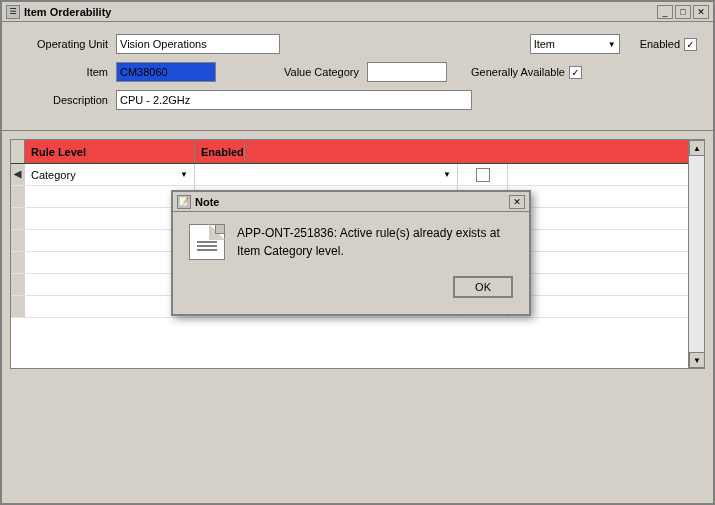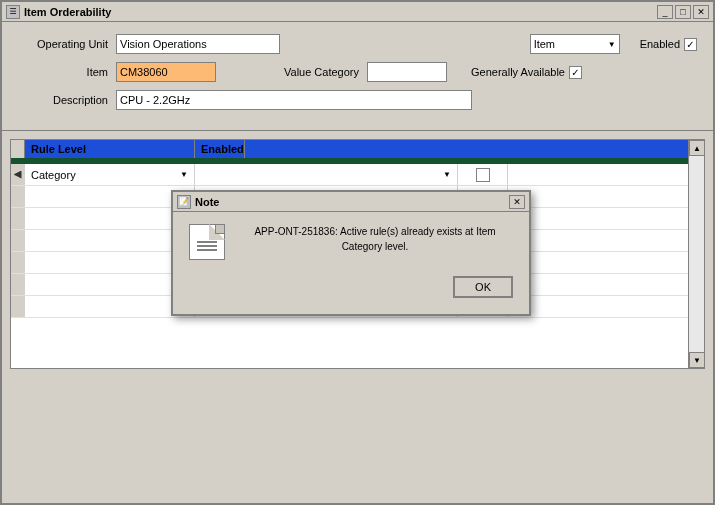--- a/index.html
+++ b/index.html
@@ -91,21 +91,21 @@
 
     .form-input {
       border: 1px solid #808080;
       background: #fff;
       height: 20px;
       font-size: 11px;
       padding: 1px 3px;
     }
 
     .form-input.highlight {
-      background: #fdba74;
+      background: #1d4ed8;
     }
 
     .select-field {
       border: 1px solid #808080;
       background: #fff;
       height: 20px;
       font-size: 11px;
       padding: 1px 3px;
       display: flex;
       align-items: center;
@@ -134,22 +134,22 @@
     }
 
     .divider {
       height: 1px;
       background: #808080;
       margin: 4px 0 8px 0;
     }
 
     .table-header {
       display: flex;
-      background: #1d4ed8;
-      border-bottom: 6px solid #14532d;
+      background: #ef4444;
+      border-bottom: 1px solid #14532d;
       height: 24px;
     }
 
     .table-header-cell {
       font-size: 11px;
       font-weight: bold;
       color: #000;
       padding: 4px 6px;
       border-right: 1px solid #808080;
       display: flex;
@@ -354,25 +354,24 @@
       margin-top: 8px;
     }
 
     .modal-icon-line {
       width: 20px;
       height: 2px;
       background: #808080;
     }
 
     .modal-message {
-      font-size: 10px;
+      font-size: 12px;
       color: #000;
       line-height: 1.5;
       max-width: 280px;
-      text-align: center;
     }
 
     .modal-buttons {
       display: flex;
       justify-content: flex-end;
       width: 100%;
     }
 
     .ok-button {
       background: #d4d0c8;

